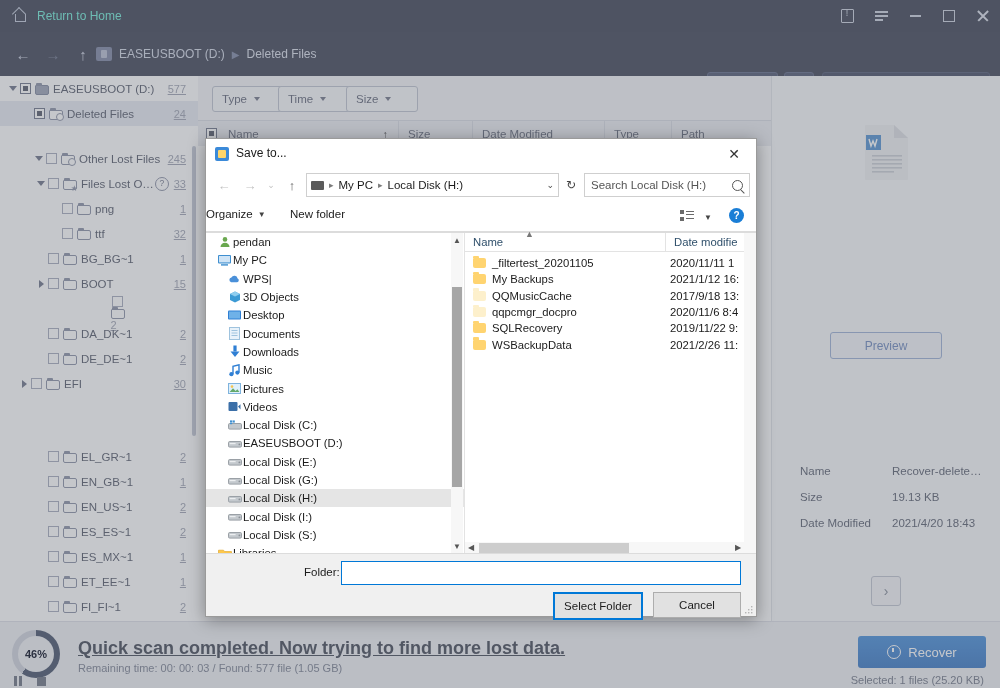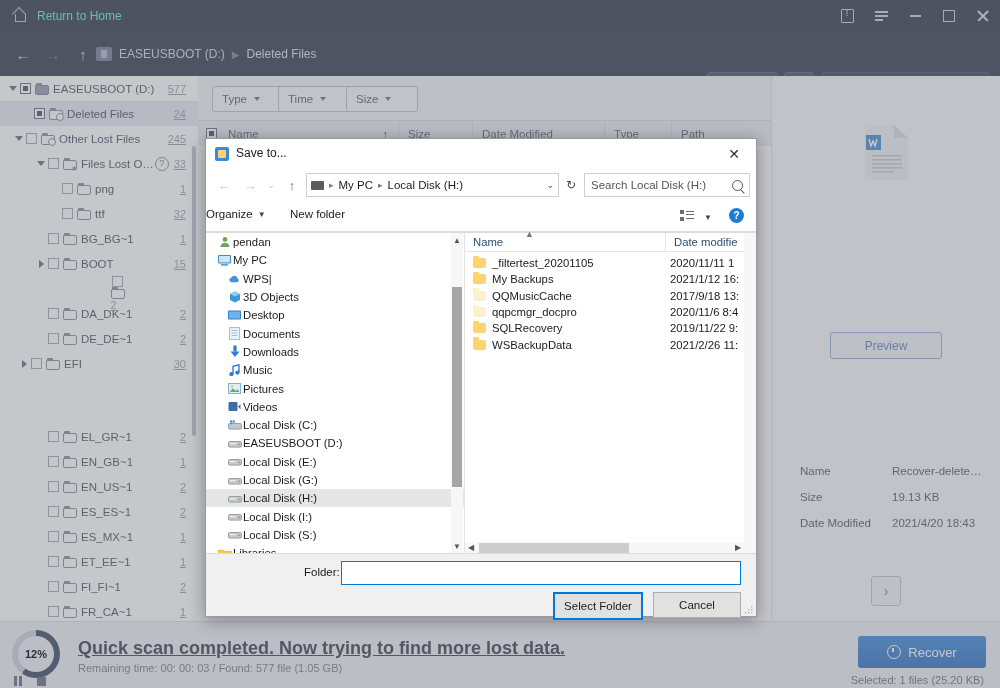--- a/index.html
+++ b/index.html
@@ -300,21 +300,21 @@
           </div>
           <div class="tnode sel" style="padding-left: 20px;">
             <span class="tw"></span>
             <span class="cb part"></span>
             <span class="fico del">
               <i></i>
             </span>
             <span class="tlabel">Deleted Files</span>
             <span class="tcount">24</span>
           </div>
-          <div class="tnode" style="padding-left: 12px;">
+          <div class="tnode" style="padding-left: 32px; margin-top: 20px;">
             <span class="tw">
               <span class="arw"></span>
             </span>
             <span class="cb"></span>
             <span class="fico del">
               <i></i>
             </span>
             <span class="tlabel">Other Lost Files</span>
             <span class="tcount">245</span>
           </div>
@@ -568,21 +568,21 @@
             <div class="metav">2021/4/20 18:43</div>
           </div>
         </div>
       <div class="nextbtn">
         <span>›</span>
       </div>
     </div>
 
     <div class="statusbar">
       <div class="ring" id="ring" style="background: conic-gradient(rgb(47, 60, 87) 0%, rgb(47, 60, 87) 60%, rgb(201, 205, 216) 60%, rgb(201, 205, 216) 100%);"></div>
-      <div class="ringtxt">12%</div>
+      <div class="ringtxt">46%</div>
       <div class="ctrls">
         <div class="pause">
             <i></i>
             <i></i>
           </div>
         <div class="stop"></div>
       </div>
       <div class="stxt1">Quick scan completed. Now trying to find more lost data.</div>
       <div class="stxt2">Remaining time: 00: 00: 03 / Found: 577 file (1.05 GB)</div>
       <div class="recover">

